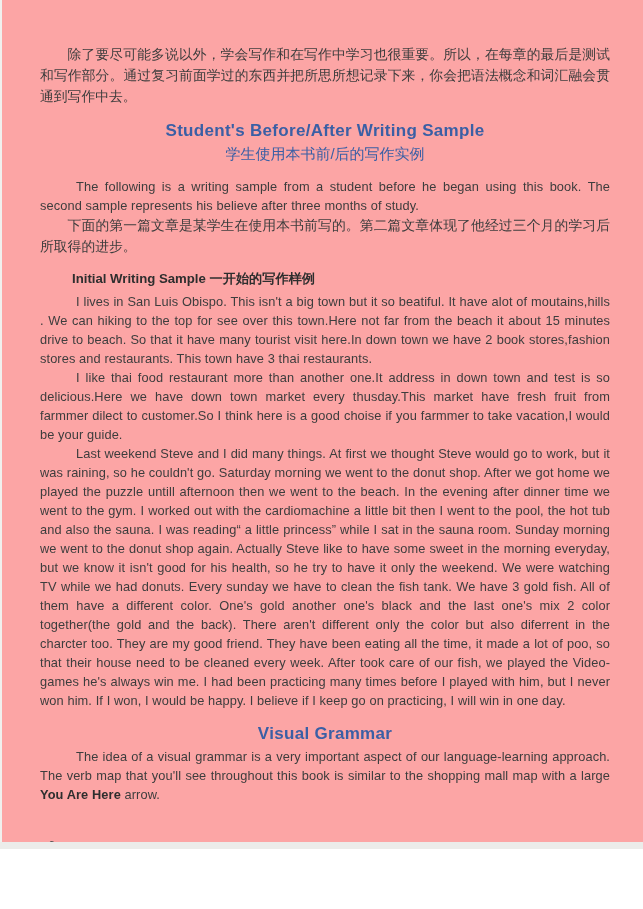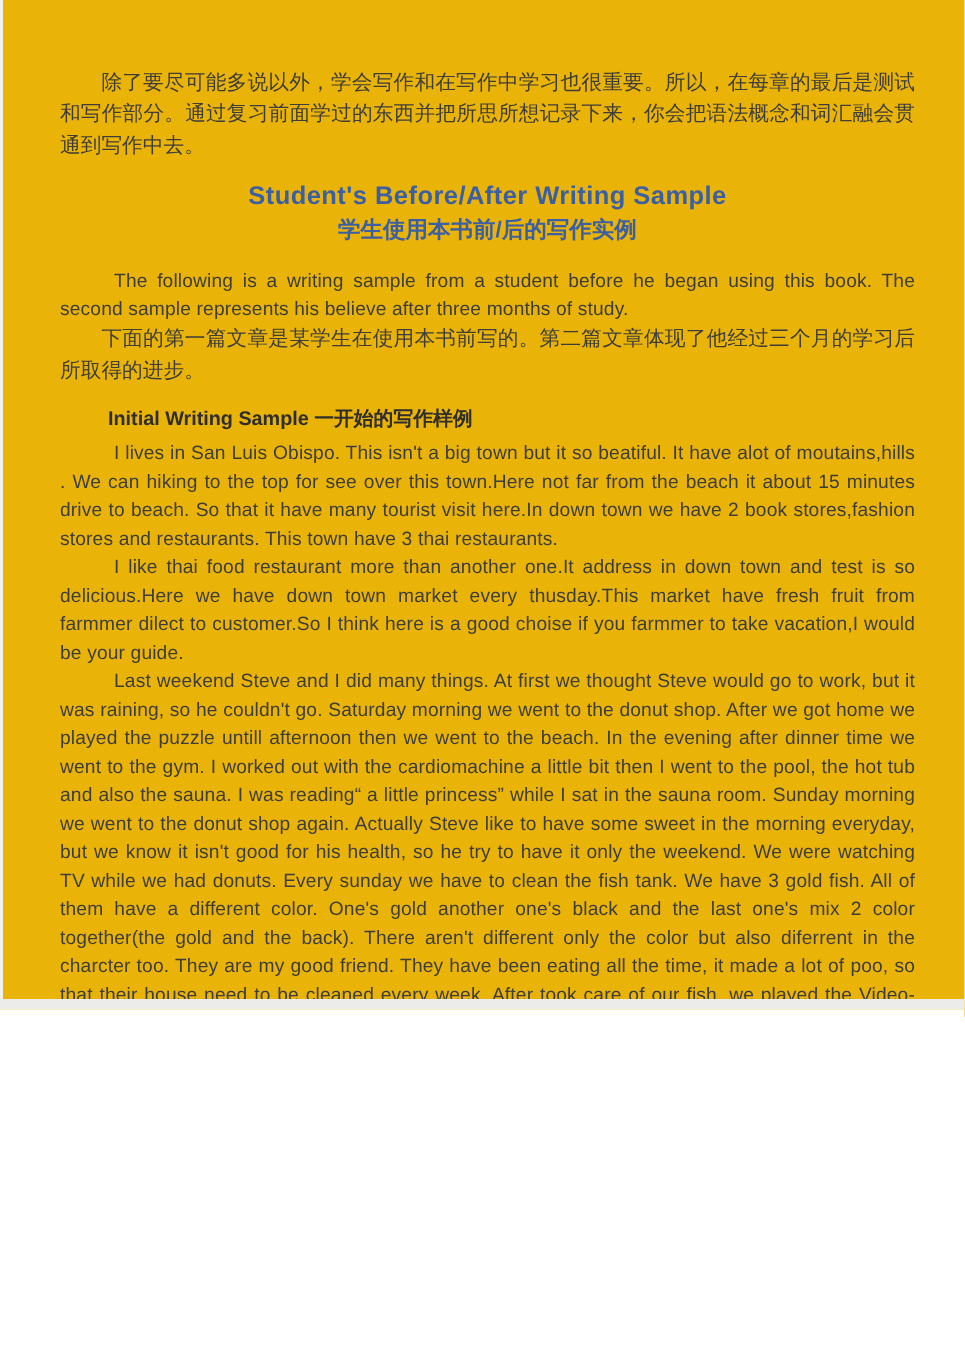--- a/index.html
+++ b/index.html
@@ -1,21 +1,21 @@
 <!DOCTYPE html>
 <html><head>
 <meta charset="utf-8">
 <style>
   html, body { margin: 0; padding: 0; background: #ffffff; }
   .page {
     position: relative;
     width: 643px;
-    height: 673px;
+    height: 849px;
     box-sizing: border-box;
-    background: #eab308;
+    background: #fca5a5;
     padding: 44px 33px 0 40px;
     font-family: "Liberation Sans", "DejaVu Sans", sans-serif;
     color: #3d3d3d;
     overflow: hidden;
   }
   
   .page::before {
     content: "";
     position: absolute; left: 0; top: 0; bottom: 0; width: 2px;
     background: #f0f0ee;
@@ -36,21 +36,21 @@
     font-size: 17px;
     font-weight: bold;
     letter-spacing: 0.3px;
     color: #3a5fa5;
     line-height: 1.25;
   }
   .blue-heading-zh {
     margin: 0 0 13px;
     text-align: center;
     font-size: 15px;
-    font-weight: bold;
+    font-weight: normal;
     color: #3a5fa5;
     line-height: 1.3;
   }
   .subhead {
     margin: 13px 0 5px;
     font-size: 13.2px;
     font-weight: bold;
     color: #2e2e2e;
     line-height: 1.3;
     text-align: left;
@@ -79,16 +79,17 @@
   <p class="zh indent-zh">下面的第一篇文章是某学生在使用本书前写的。第二篇文章体现了他经过三个月的学习后所取得的进步。</p>
 
   <h4 class="subhead">Initial Writing Sample 一开始的写作样例</h4>
   <p class="en indent-en">I lives in San Luis Obispo. This isn't a big town but it so beatiful. It have alot of moutains,hills . We can hiking to the top for see over this town.Here not far from the beach it about 15 minutes drive to beach. So that it have many tourist visit here.In down town we have 2 book stores,fashion stores and restaurants. This town have 3 thai restaurants.</p>
   <p class="en indent-en">I like thai food restaurant more than another one.It address in down town and test is so delicious.Here we have down town market every thusday.This market have fresh fruit from farmmer dilect to customer.So I think here is a good choise if you farmmer to take vacation,I would be your guide.</p>
 
   <p class="en indent-en">Last weekend Steve and I did many things. At first we thought Steve would go to work, but it was raining, so he couldn't go. Saturday morning we went to the donut shop. After we got home we played the puzzle untill afternoon then we went to the beach. In the evening after dinner time we went to the gym. I worked out with the cardiomachine a little bit then I went to the pool, the hot tub and also the sauna. I was reading“ a little princess” while I sat in the sauna room. Sunday morning we went to the donut shop again. Actually Steve like to have some sweet in the morning everyday, but we know it isn't good for his health, so he try to have it only the weekend. We were watching TV while we had donuts. Every sunday we have to clean the fish tank. We have 3 gold fish. All of them have a different color. One's gold another one's black and the last one's mix 2 color together(the gold and the back). There aren't different only the color but also diferrent in the charcter too. They are my good friend. They have been eating all the time, it made a lot of poo, so that their house need to be cleaned every week. After took care of our fish, we played the Video-games he's always win me. I had been practicing many times before I played with him, but I never won him. If I won, I would be happy. I believe if I keep go on practicing, I will win in one day.</p>
 
   <h2 class="blue-heading-en">Visual Grammar</h2>
 
+  <p class="en indent-en vg-par"><span>The idea of a visual grammar is a very important aspect of our language-learning approach. The verb map that you'll see throughout this book is similar to the shopping mall map with a large </span><strong>You Are Here</strong><span> arrow.</span></p>
 
   <div class="page-number">6</div>
 
 </div>
 
 </body></html>

